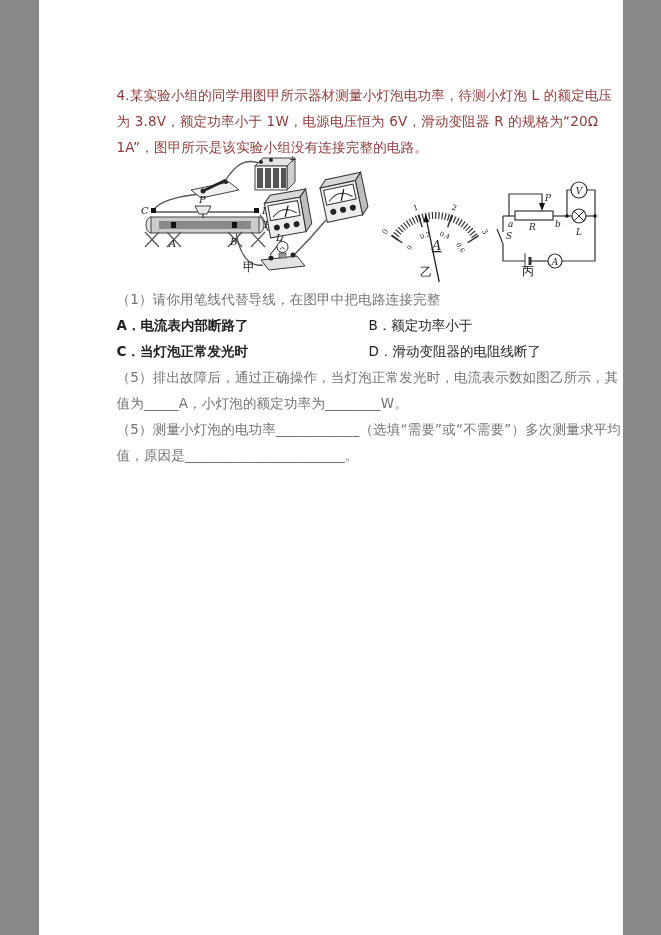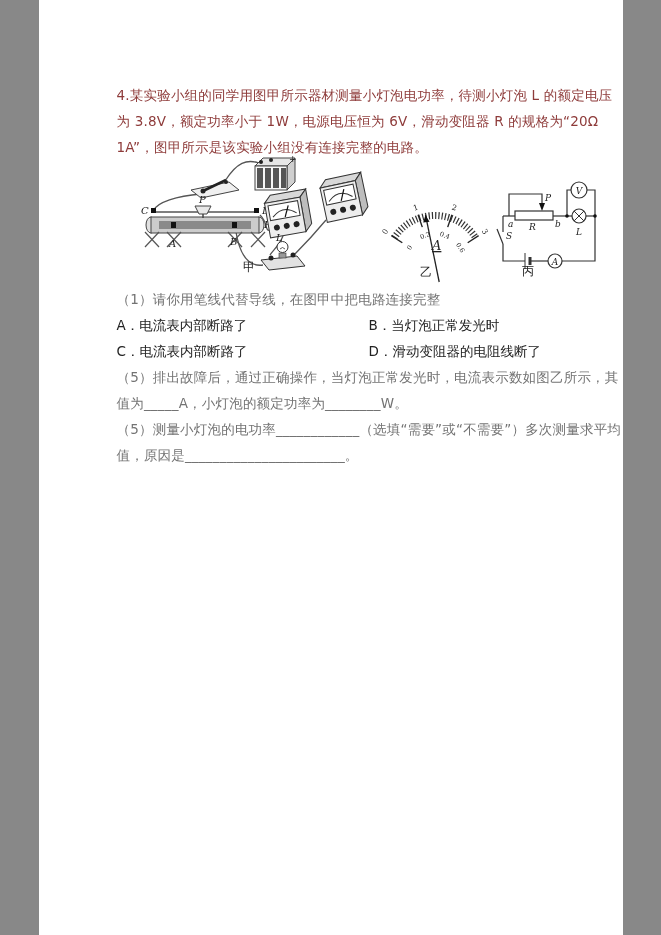--- a/index.html
+++ b/index.html
@@ -10,21 +10,21 @@
   }
   .content{position:absolute;left:78px;top:82px;width:508px;}
   .content p{margin:0;font-size:13.5px;line-height:26px;color:#737373;letter-spacing:0.2px;}
   p.intro{color:#8e3b3a;}
   .figure-row{position:relative;height:126px;}
   .fig{position:absolute;}
   .fig-jia{left:28px;top:-6px;}
   .fig-yi{left:256px;top:12px;}
   .fig-bing{left:378px;top:14px;}
   .opts{display:flex;font-size:13.5px;line-height:26px;color:#222;}
-  .opts .opt-left{width:252px;flex:none;}
+  .opts .opt-left{width:252px;flex:none;font-weight:bold;}
   svg text{font-family:"DejaVu Serif","Liberation Serif",serif;font-style:italic;fill:#222;}
   svg text.cap{font-family:"DejaVu Sans",sans-serif;font-style:normal;font-size:12px;}
   svg text.num{font-family:"DejaVu Serif",serif;font-style:normal;}
 </style>
 </head>
 <body>
 
 <div class="page">
   <div class="content">
 
@@ -197,23 +197,23 @@
         <text x="60" y="53" font-size="9">b</text>
         <text x="81" y="61" font-size="9">L</text>
         <text class="cap" x="27" y="101">丙</text>
       </svg>
     </div>
 
     <p>（1）请你用笔线代替导线，在图甲中把电路连接完整</p>
 
     <div class="opts">
       <span class="opt-left">A．电流表内部断路了</span>
-      <span>B．当灯泡正常发光时</span>
+      <span>B．额定功率小于</span>
     </div>
     <div class="opts">
-      <span class="opt-left">C．电流表内部断路了</span>
+      <span class="opt-left">C．当灯泡正常发光时</span>
       <span>D．滑动变阻器的电阻线断了</span>
     </div>
 
     <p>（5）排出故障后，通过正确操作，当灯泡正常发光时，电流表示数如图乙所示，其值为_____A，小灯泡的额定功率为________W。</p>
     <p>（5）测量小灯泡的电功率____________（选填“需要”或“不需要”）多次测量求平均值，原因是_______________________。</p>
   </div>
 </div>
 
 </body></html>

